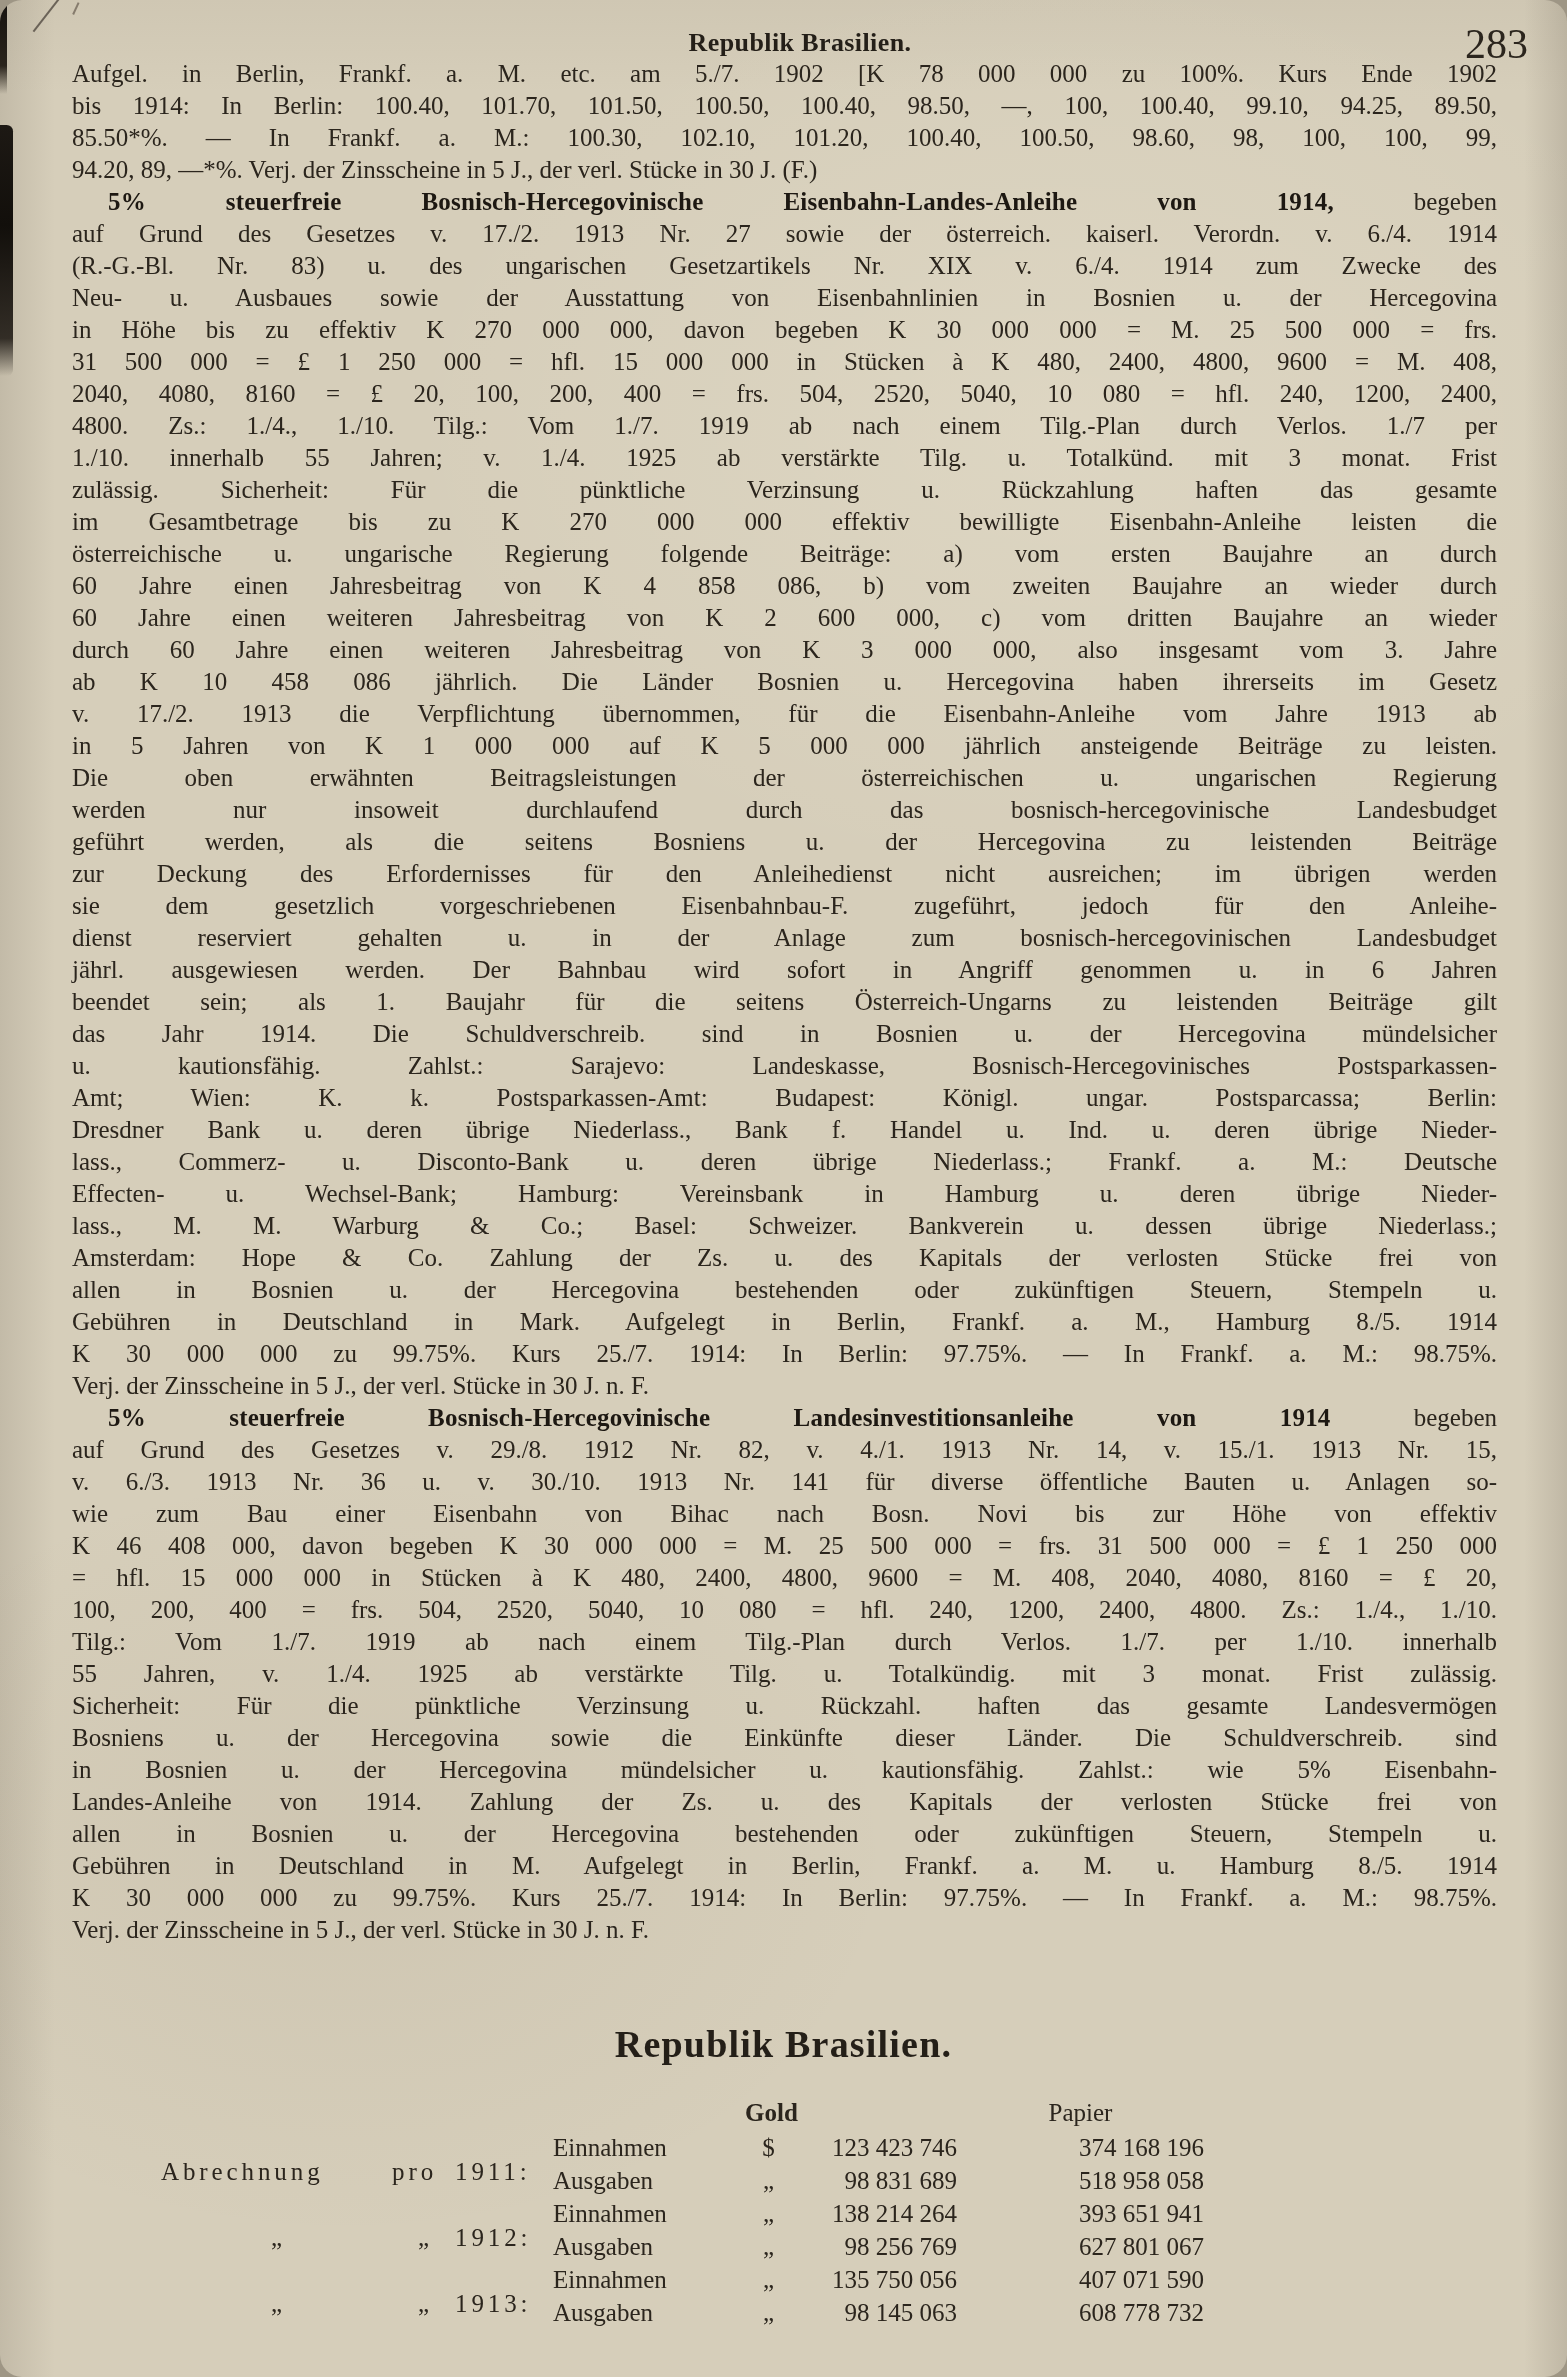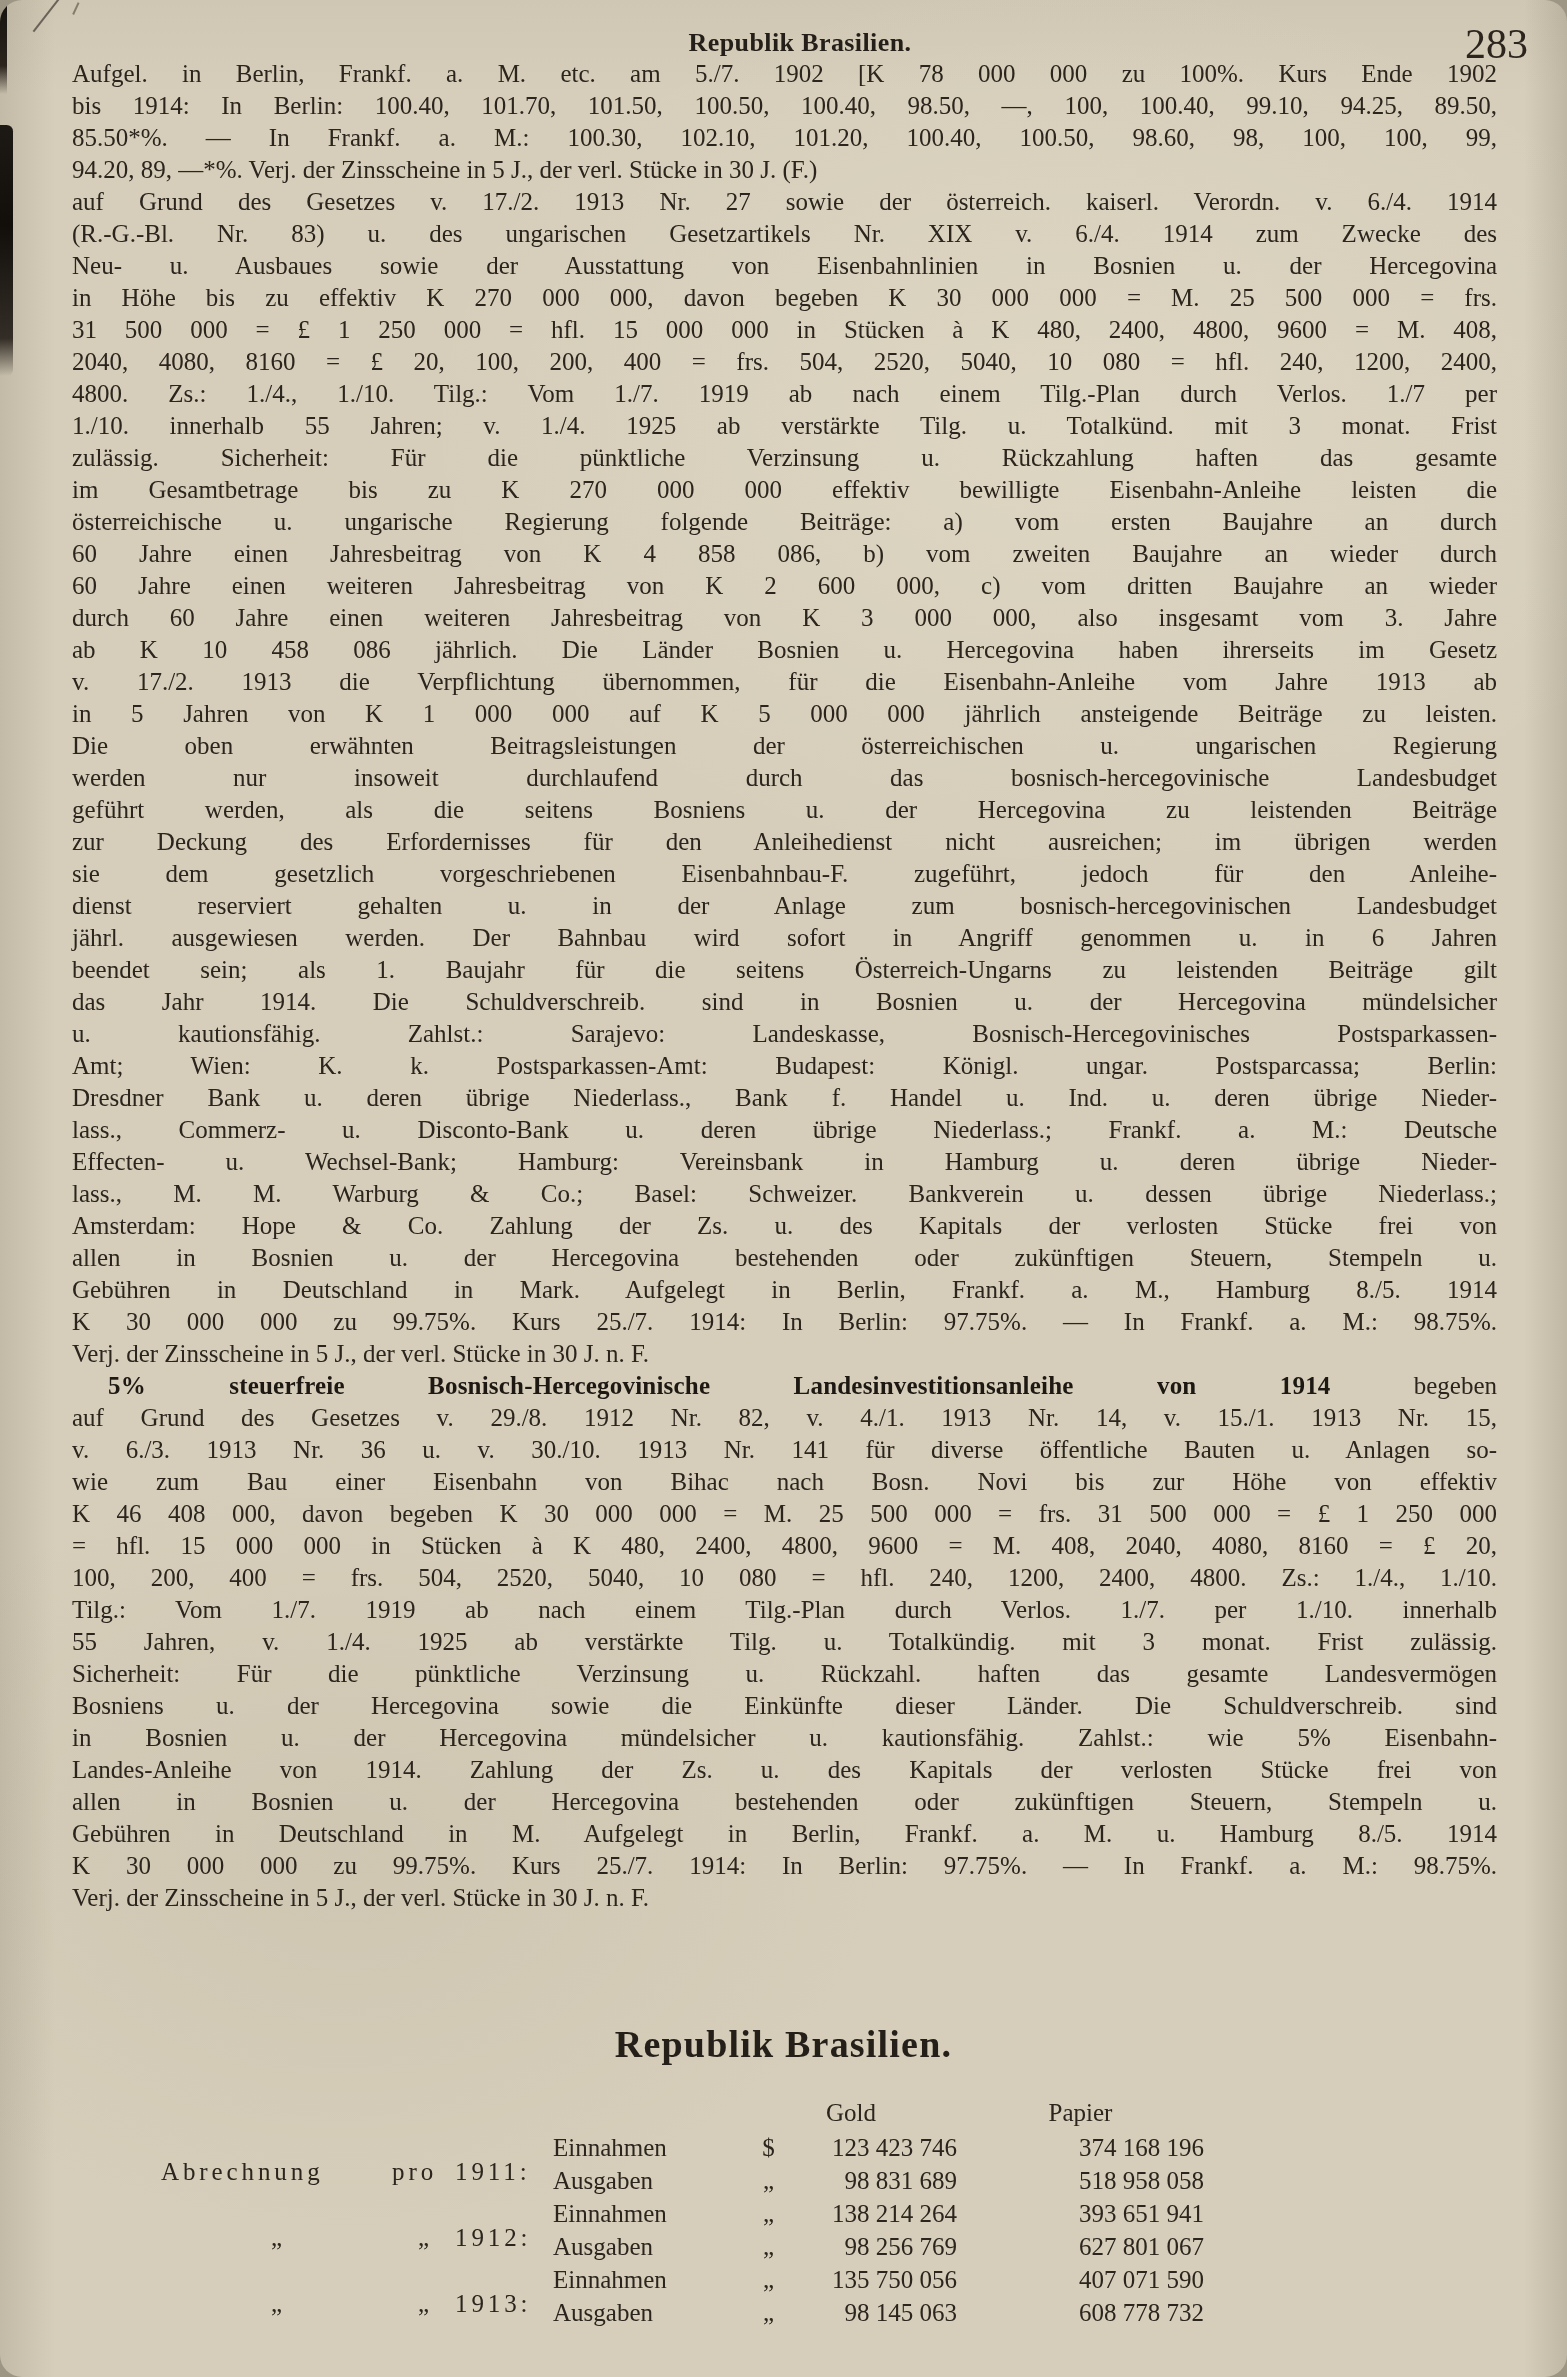--- a/index.html
+++ b/index.html
@@ -38,21 +38,21 @@
   .line .bold { font-weight:bold; color:#1d1812; letter-spacing:0.2px; }
 
   .section-title { position:absolute; top:2022px; left:0; width:100%;
                    text-align:center; font-size:38px; font-weight:bold;
                    letter-spacing:1.2px; color:#241f18; }
 
   .accounts { position:absolute; top:2095px; left:161px; width:1042px; font-size:25px; }
   .t-row { display:grid; grid-template-columns:231px 63px 98px 192px 47px 165px 63px 184px;
            height:33px; line-height:33px; }
   .t-head { height:36px; line-height:36px; }
-  .gold-head   { grid-column:5/7; text-align:center; }
+  .gold-head   { grid-column:5/7; text-align:left;font-weight:bold; }
   .papier-head { grid-column:7/9; text-align:center; }
   .cell { display:block; }
   .lab { text-align:left; letter-spacing:3.9px;margin-top:24px; }
   .lab.ditto { text-align:center; letter-spacing:0; }
   .item { text-align:left; }
   .cur { text-align:center; }
   .num { text-align:right; }
   .papier { grid-column:8; }
 </style>
 </head>
@@ -70,20 +70,21 @@
   </header>
 
   <main class="body-text">
       <div class="para">
         <div class="line"><span>Aufgel. in Berlin, Frankf. a. M. etc. am 5./7. 1902 [K 78 000 000 zu 100%. Kurs Ende 1902</span></div>
         <div class="line"><span>bis 1914: In Berlin: 100.40, 101.70, 101.50, 100.50, 100.40, 98.50, —, 100, 100.40, 99.10, 94.25, 89.50,</span></div>
         <div class="line"><span>85.50*%. — In Frankf. a. M.: 100.30, 102.10, 101.20, 100.40, 100.50, 98.60, 98, 100, 100, 99,</span></div>
         <div class="line last"><span>94.20, 89, —*%. Verj. der Zinsscheine in 5 J., der verl. Stücke in 30 J. (F.)</span></div>
       </div>
       <div class="para">
+        <div class="line indent"><span class="bold">5% steuerfreie Bosnisch-Hercegovinische Eisenbahn-Landes-Anleihe von 1914,</span><span> begeben</span></div>
         <div class="line"><span>auf Grund des Gesetzes v. 17./2. 1913 Nr. 27 sowie der österreich. kaiserl. Verordn. v. 6./4. 1914</span></div>
         <div class="line"><span>(R.-G.-Bl. Nr. 83) u. des ungarischen Gesetzartikels Nr. XIX v. 6./4. 1914 zum Zwecke des</span></div>
         <div class="line"><span>Neu- u. Ausbaues sowie der Ausstattung von Eisenbahnlinien in Bosnien u. der Hercegovina</span></div>
         <div class="line"><span>in Höhe bis zu effektiv K 270 000 000, davon begeben K 30 000 000 = M. 25 500 000 = frs.</span></div>
         <div class="line"><span>31 500 000 = £ 1 250 000 = hfl. 15 000 000 in Stücken à K 480, 2400, 4800, 9600 = M. 408,</span></div>
         <div class="line"><span>2040, 4080, 8160 = £ 20, 100, 200, 400 = frs. 504, 2520, 5040, 10 080 = hfl. 240, 1200, 2400,</span></div>
         <div class="line"><span>4800. Zs.: 1./4., 1./10. Tilg.: Vom 1./7. 1919 ab nach einem Tilg.-Plan durch Verlos. 1./7 per</span></div>
         <div class="line"><span>1./10. innerhalb 55 Jahren; v. 1./4. 1925 ab verstärkte Tilg. u. Totalkünd. mit 3 monat. Frist</span></div>
         <div class="line"><span>zulässig. Sicherheit: Für die pünktliche Verzinsung u. Rückzahlung haften das gesamte</span></div>
         <div class="line"><span>im Gesamtbetrage bis zu K 270 000 000 effektiv bewilligte Eisenbahn-Anleihe leisten die</span></div>

